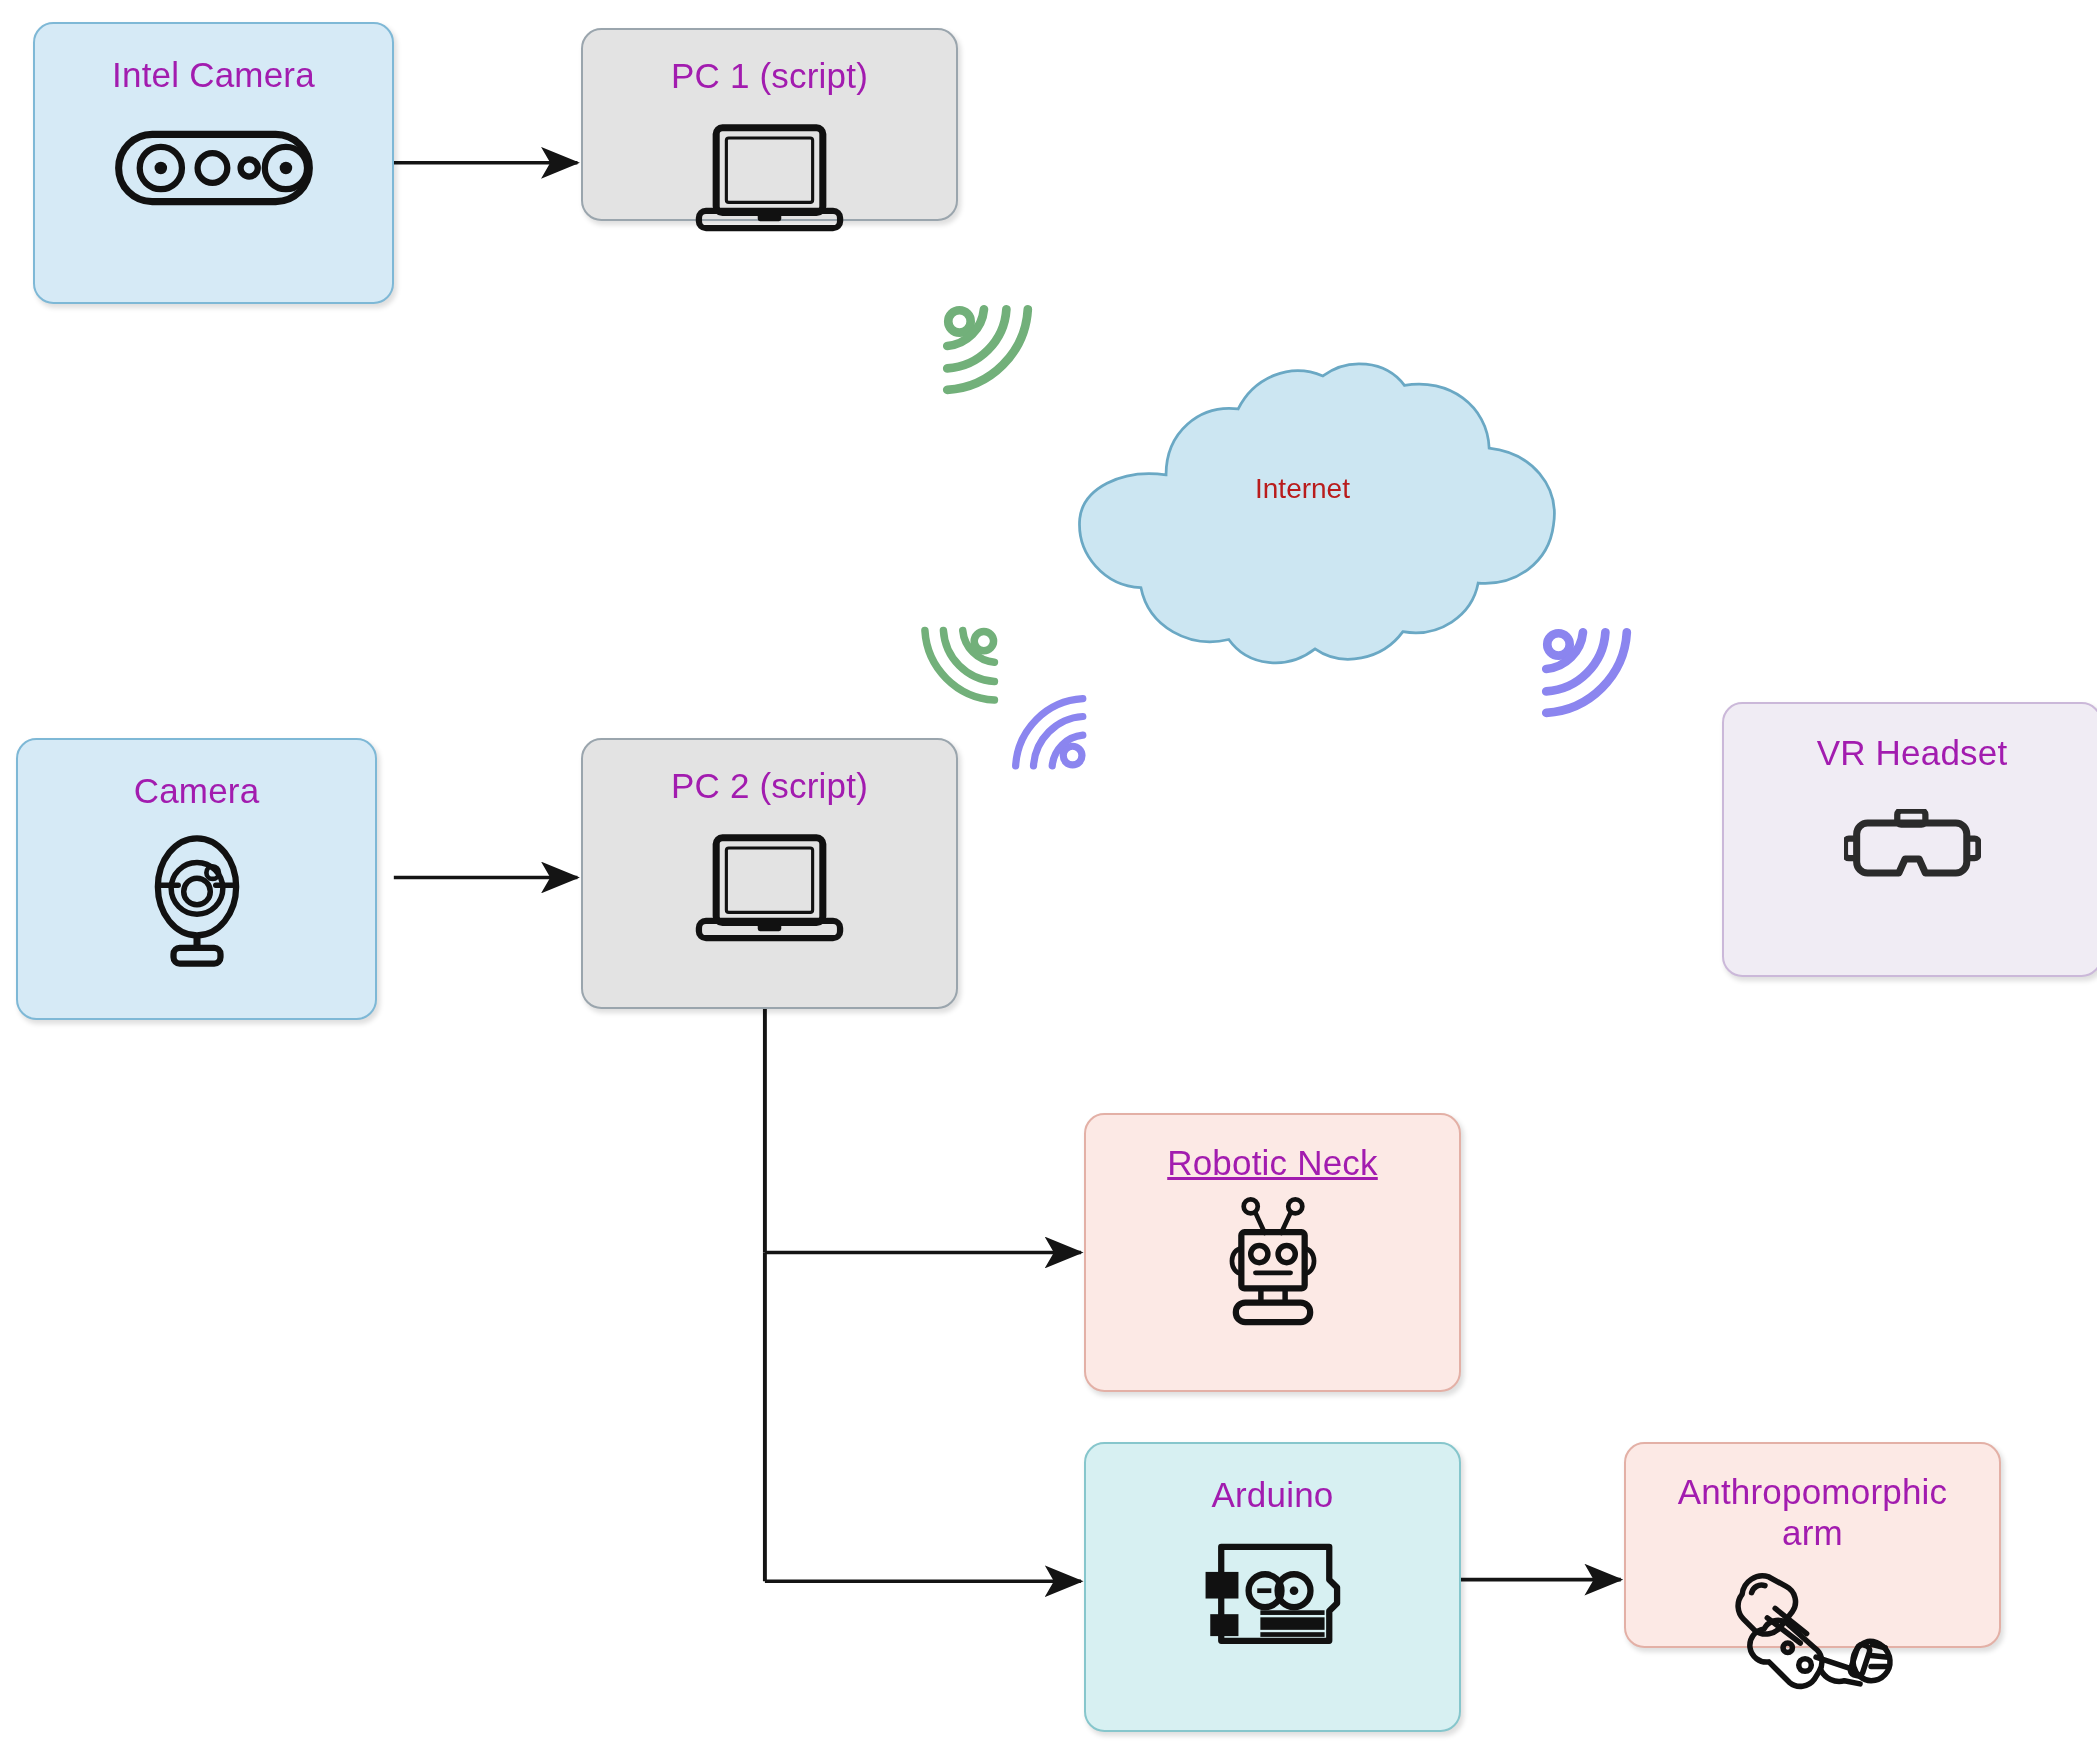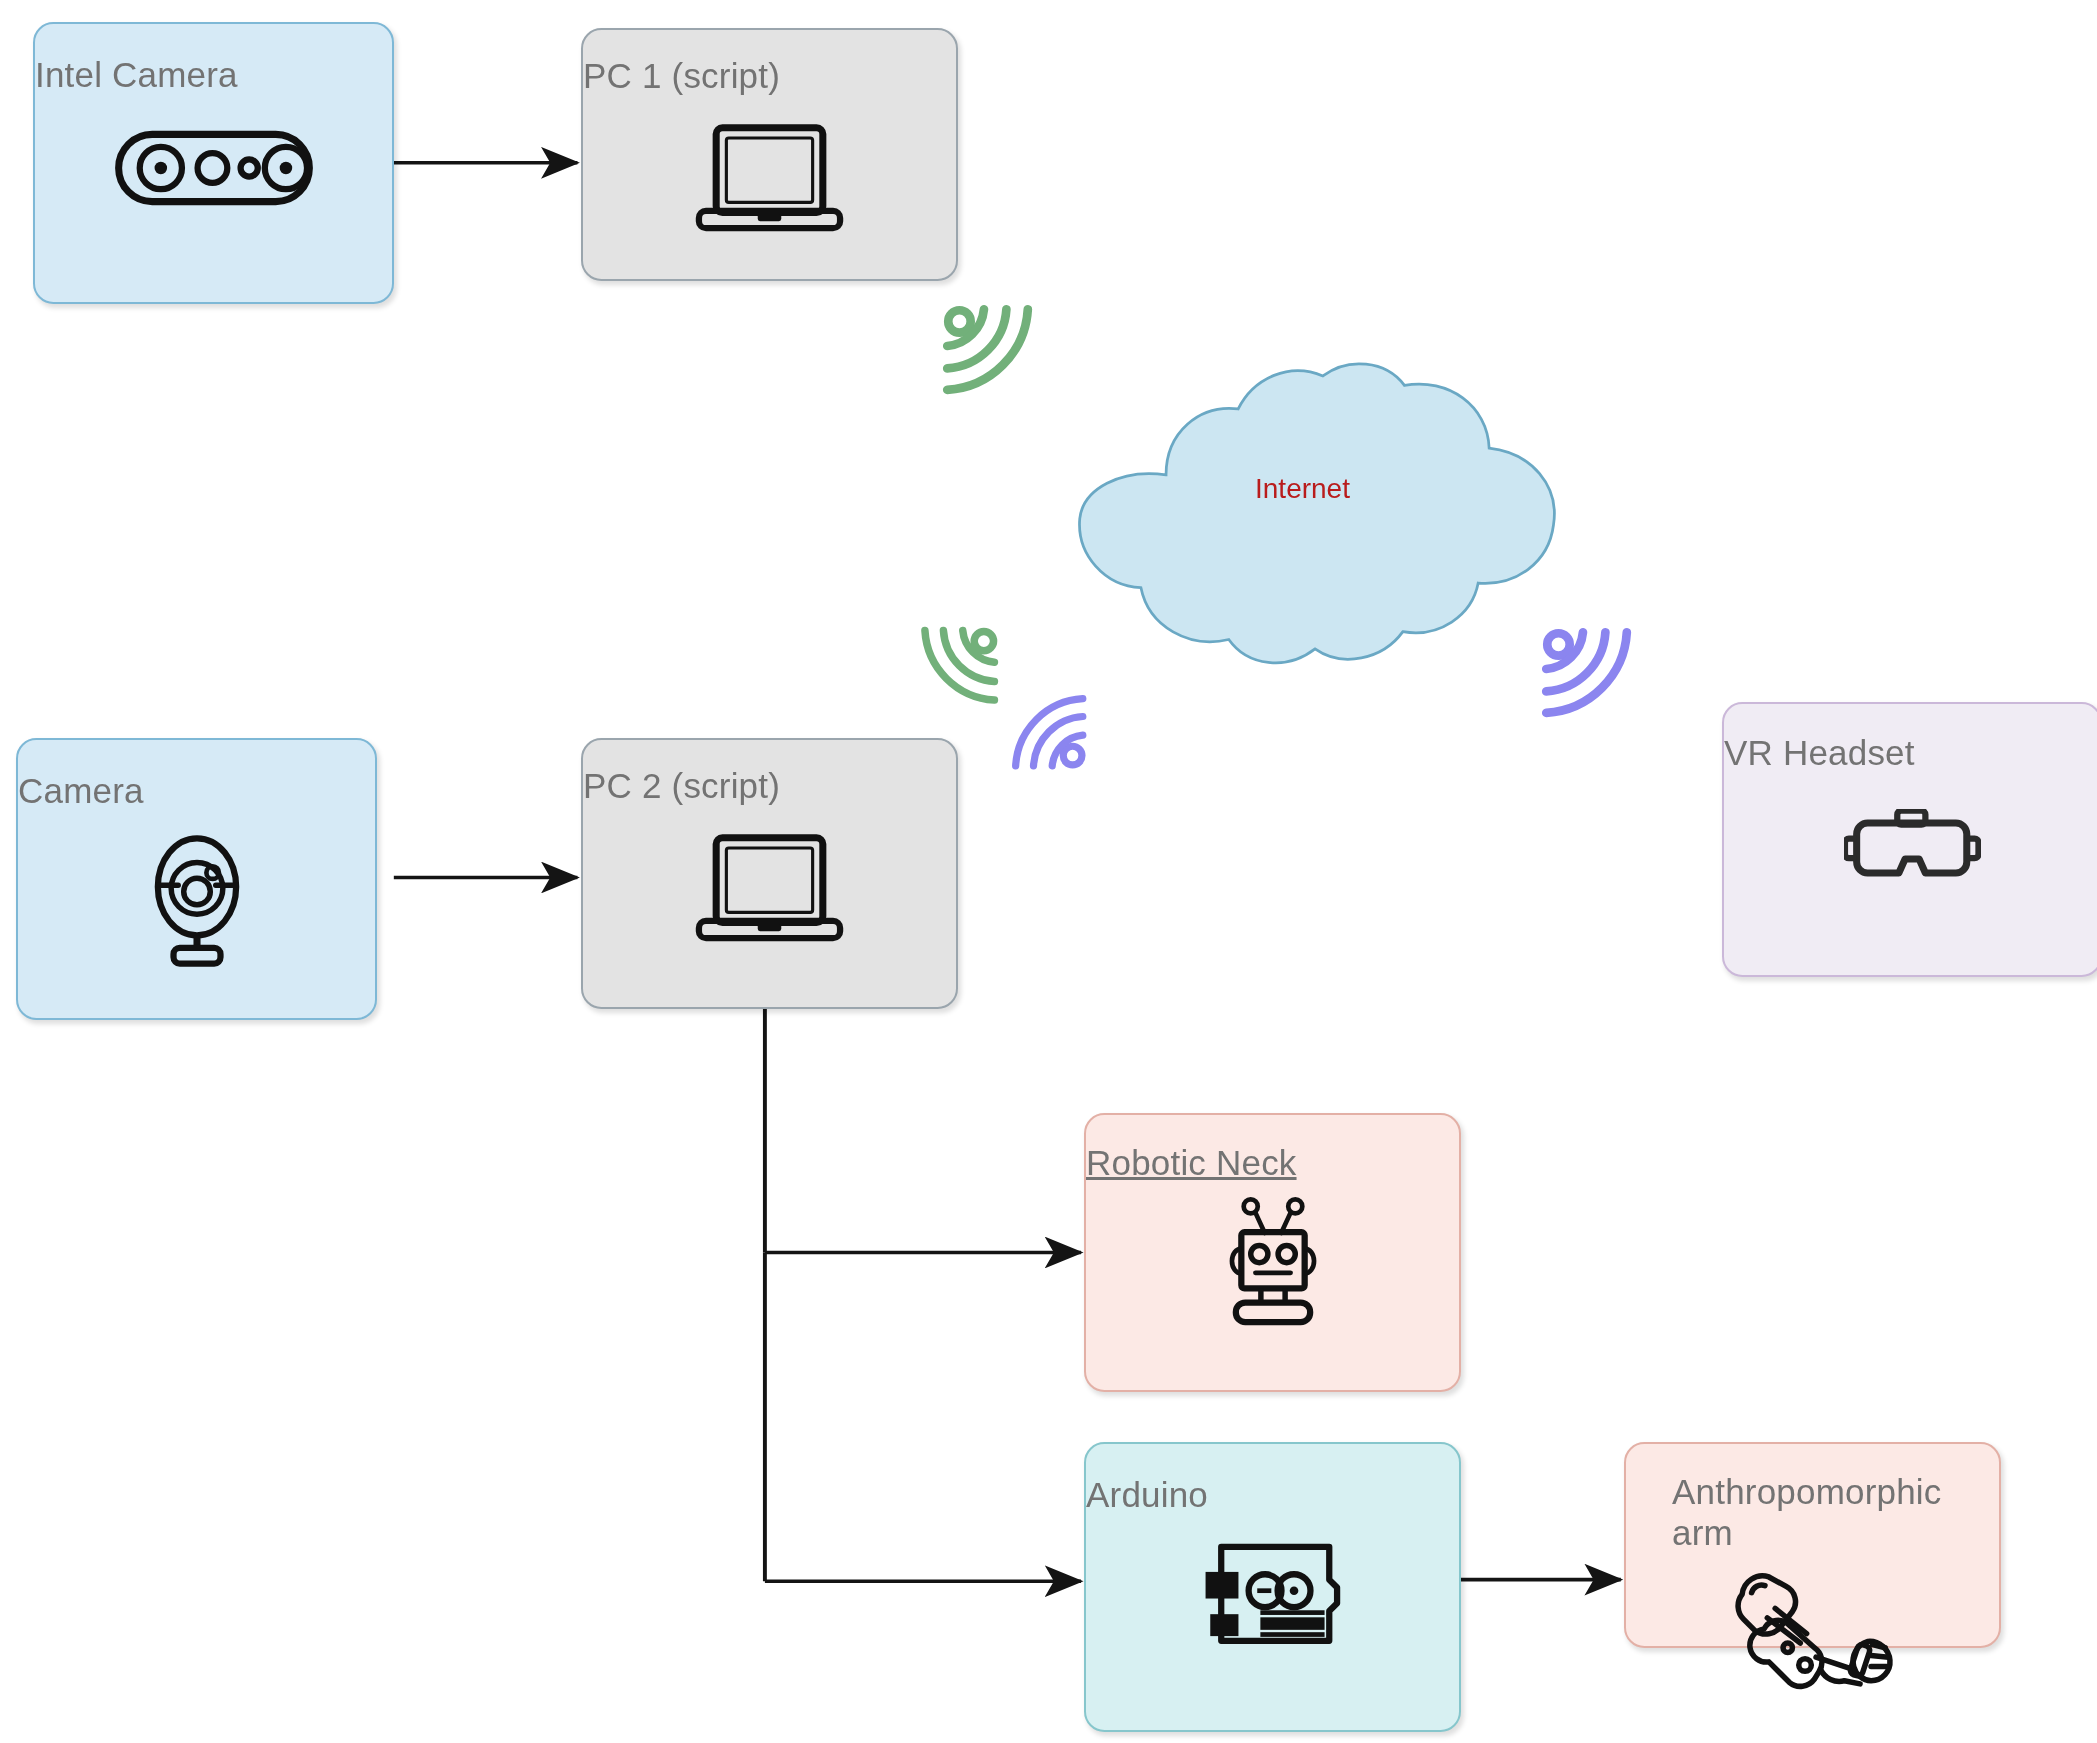--- a/index.html
+++ b/index.html
@@ -23,21 +23,22 @@
     border-radius: 20.4px;
     border-width: 2.4px;
     border-style: solid;
     display: flex;
     flex-direction: column;
     align-items: center;
     box-shadow: 2.4px 3.1px 5.5px rgba(0,0,0,0.13);
   }
   .node-label {
     font-size: 35px;
-    color: #737373;
+    color: #a21caf;
+    text-align: center;
     line-height: 1.18;
     letter-spacing: 0.2px;
     width: 100%;
   }
   .node-icon {
     display: flex;
     align-items: center;
     justify-content: center;
   }
   .cloud {
@@ -157,21 +158,21 @@
         <circle cx="62" cy="55" r="27" fill="none" stroke="#111" stroke-width="8"></circle>
         <circle cx="62" cy="55" r="8" fill="#111"></circle>
         <circle cx="128" cy="55" r="19" fill="none" stroke="#111" stroke-width="8"></circle>
         <circle cx="175" cy="55" r="11" fill="none" stroke="#111" stroke-width="8"></circle>
         <circle cx="222" cy="55" r="27" fill="none" stroke="#111" stroke-width="8"></circle>
         <circle cx="222" cy="55" r="8" fill="#111"></circle>
       </svg>
     </div>
   </div>
 
-  <div class="node" style="left:581px;top:27.5px;width:377px;height:253px;background:#e3e3e3;border-color:#9aa5ad;">
+  <div class="node" style="left:581px;top:27.5px;width:377px;height:193px;background:#e3e3e3;border-color:#9aa5ad;">
     <div class="node-label" style="margin-top:25px;">PC 1 (script)</div>
     <div class="node-icon" style="margin-top:27px;">
       <svg width="149" height="110" viewBox="0 0 190 140">
         <rect x="27" y="6" width="136" height="108" rx="8" ry="8" fill="none" stroke="#111" stroke-width="9"></rect>
         <rect x="40" y="19" width="110" height="82" rx="3" ry="3" fill="none" stroke="#111" stroke-width="4"></rect>
         <rect x="5" y="112" width="180" height="22" rx="9" ry="9" fill="none" stroke="#111" stroke-width="8"></rect>
         <rect x="80" y="116" width="30" height="9" rx="3" ry="3" fill="#111"></rect>
       </svg>
     </div>
   </div>

